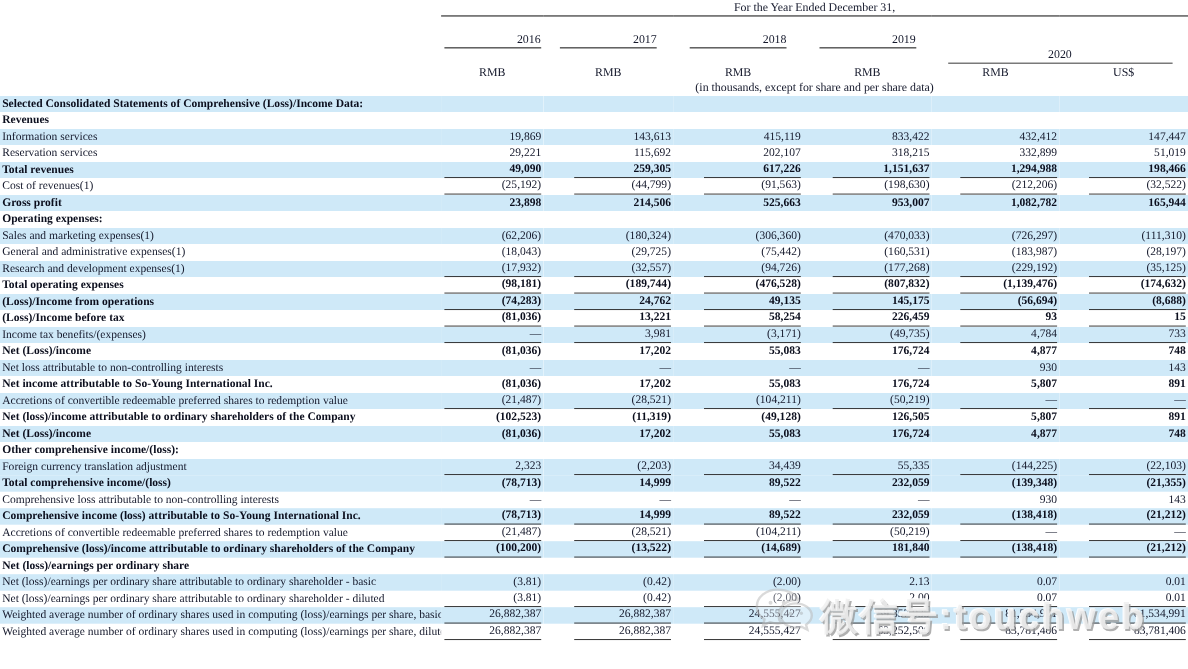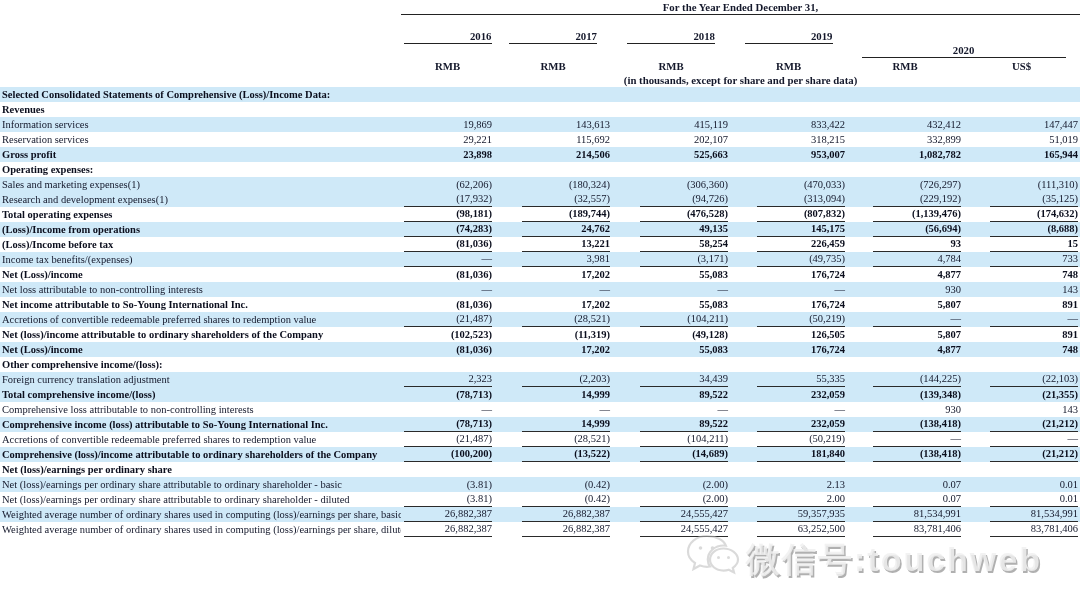--- a/index.html
+++ b/index.html
@@ -2,21 +2,21 @@
 <html><head>
 <meta charset="utf-8">
 <style>
   html,body{margin:0;padding:0;background:#fff;}
   #page{position:relative;width:1080px;height:608px;background:#fff;overflow:hidden;
         font-family:"Liberation Serif","DejaVu Serif",serif;color:#14182b;}
   table.fin{border-collapse:collapse;table-layout:fixed;width:1080px;}
   table.fin td{padding:0 2px;vertical-align:middle;overflow:hidden;white-space:nowrap;
                font-size:10.5px;line-height:14px;}
   
-  tr.hdr td{font-weight:bold;text-align:center;font-size:10.8px;}
+  tr.hdr td{font-weight:normal;text-align:center;font-size:10.8px;}
   td.span-title{border-bottom:1.5px solid #222;}
   span.yu{display:inline-block;width:88px;text-align:right;border-bottom:1.5px solid #222;}
   span.yu2{display:inline-block;width:204px;text-align:center;border-bottom:1.5px solid #222;margin-top:28px;}
   
   tr.row{height:15px;}
   tr.shade{background:#cfe9f8;}
   td.lbl{text-align:left;padding-left:3px;}
   td.num{text-align:right;}
   td.num .v{display:inline-block;min-width:88px;text-align:right;}
   td.num .v.u{border-bottom:1px solid #2a2a2a;}
@@ -101,20 +101,38 @@
         <tr class="row">
           <td class="lbl">Reservation services</td>
           <td class="num"><span class="v">29,221</span></td>
           <td class="num"><span class="v">115,692</span></td>
           <td class="num"><span class="v">202,107</span></td>
           <td class="num"><span class="v">318,215</span></td>
           <td class="num"><span class="v">332,899</span></td>
           <td class="num"><span class="v">51,019</span></td>
         </tr>
         <tr class="row shade">
+          <td class="lbl b">Total revenues</td>
+          <td class="num b"><span class="v u">49,090</span></td>
+          <td class="num b"><span class="v u">259,305</span></td>
+          <td class="num b"><span class="v u">617,226</span></td>
+          <td class="num b"><span class="v u">1,151,637</span></td>
+          <td class="num b"><span class="v u">1,294,988</span></td>
+          <td class="num b"><span class="v u">198,466</span></td>
+        </tr>
+        <tr class="row">
+          <td class="lbl">Cost of revenues(1)</td>
+          <td class="num"><span class="v u">(25,192)</span></td>
+          <td class="num"><span class="v u">(44,799)</span></td>
+          <td class="num"><span class="v u">(91,563)</span></td>
+          <td class="num"><span class="v u">(198,630)</span></td>
+          <td class="num"><span class="v u">(212,206)</span></td>
+          <td class="num"><span class="v u">(32,522)</span></td>
+        </tr>
+        <tr class="row shade">
           <td class="lbl b">Gross profit</td>
           <td class="num b"><span class="v">23,898</span></td>
           <td class="num b"><span class="v">214,506</span></td>
           <td class="num b"><span class="v">525,663</span></td>
           <td class="num b"><span class="v">953,007</span></td>
           <td class="num b"><span class="v">1,082,782</span></td>
           <td class="num b"><span class="v">165,944</span></td>
         </tr>
         <tr class="row">
           <td class="lbl b">Operating expenses:</td>
@@ -127,26 +145,35 @@
         </tr>
         <tr class="row shade">
           <td class="lbl">Sales and marketing expenses(1)</td>
           <td class="num"><span class="v">(62,206)</span></td>
           <td class="num"><span class="v">(180,324)</span></td>
           <td class="num"><span class="v">(306,360)</span></td>
           <td class="num"><span class="v">(470,033)</span></td>
           <td class="num"><span class="v">(726,297)</span></td>
           <td class="num"><span class="v">(111,310)</span></td>
         </tr>
+        <tr class="row">
+          <td class="lbl">General and administrative expenses(1)</td>
+          <td class="num"><span class="v">(18,043)</span></td>
+          <td class="num"><span class="v">(29,725)</span></td>
+          <td class="num"><span class="v">(75,442)</span></td>
+          <td class="num"><span class="v">(160,531)</span></td>
+          <td class="num"><span class="v">(183,987)</span></td>
+          <td class="num"><span class="v">(28,197)</span></td>
+        </tr>
         <tr class="row shade">
           <td class="lbl">Research and development expenses(1)</td>
           <td class="num"><span class="v u">(17,932)</span></td>
           <td class="num"><span class="v u">(32,557)</span></td>
           <td class="num"><span class="v u">(94,726)</span></td>
-          <td class="num"><span class="v u">(313,094)</span></td>
+          <td class="num"><span class="v u">(177,268)</span></td>
           <td class="num"><span class="v u">(229,192)</span></td>
           <td class="num"><span class="v u">(35,125)</span></td>
         </tr>
         <tr class="row">
           <td class="lbl b">Total operating expenses</td>
           <td class="num b"><span class="v u">(98,181)</span></td>
           <td class="num b"><span class="v u">(189,744)</span></td>
           <td class="num b"><span class="v u">(476,528)</span></td>
           <td class="num b"><span class="v u">(807,832)</span></td>
           <td class="num b"><span class="v u">(1,139,476)</span></td>

